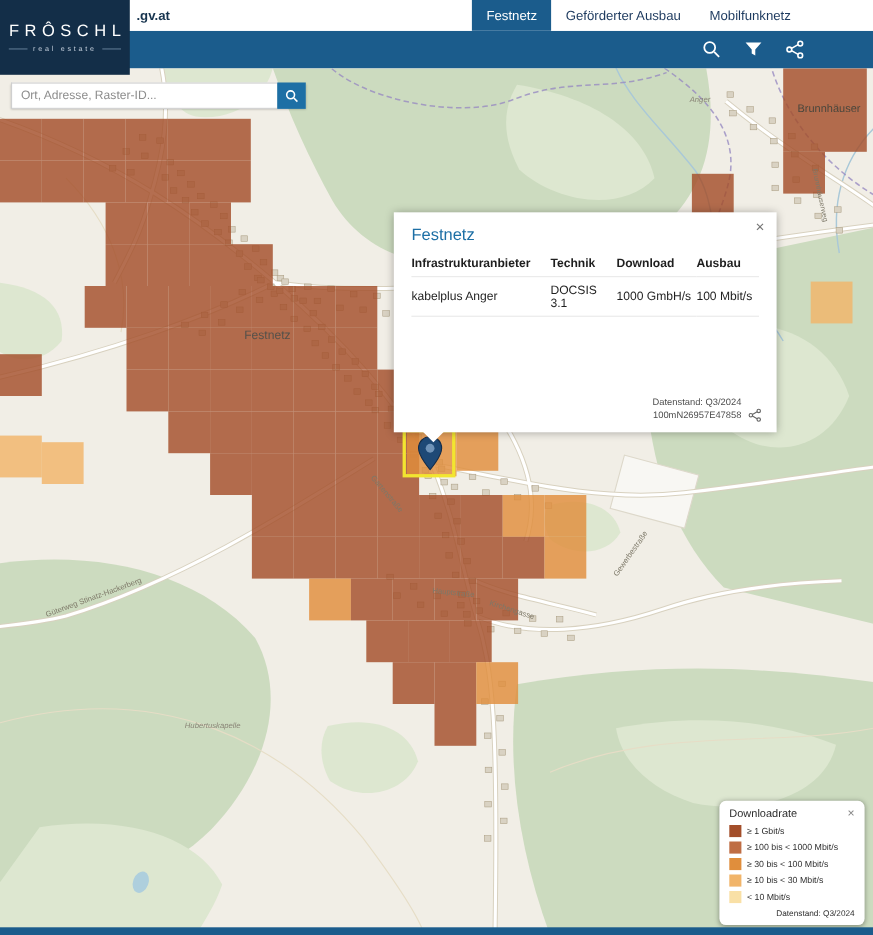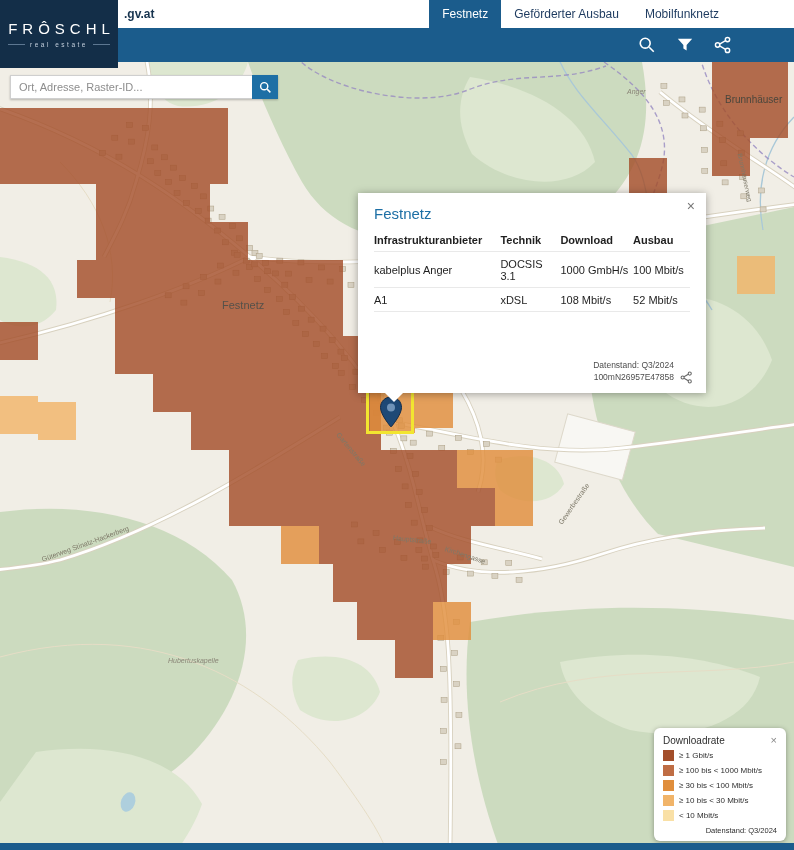--- a/index.html
+++ b/index.html
@@ -407,26 +407,20 @@
             <th class="num" style="width: 18%;">Ausbau</th>
           </tr>
         </thead>
       <tbody id="popup-tbody">
           <tr>
             <td>kabelplus Anger</td>
             <td>DOCSIS 3.1</td>
             <td class="num">1000 GmbH/s</td>
             <td class="num">100 Mbit/s</td>
           </tr>
-          <tr>
-            <td>A1</td>
-            <td>xDSL</td>
-            <td class="num">108 Mbit/s</td>
-            <td class="num">52 Mbit/s</td>
-          </tr>
         </tbody>
     </table>
     <div class="popup-foot">
       <div class="foot-text">
         <div>Datenstand: Q3/2024</div>
         <div>100mN26957E47858</div>
       </div>
       <svg width="13" height="13" viewBox="0 0 20 20" fill="none" stroke="#666" stroke-width="1.6">
         <circle cx="15" cy="4" r="2.4"></circle>
           <circle cx="4" cy="10" r="2.4"></circle>

